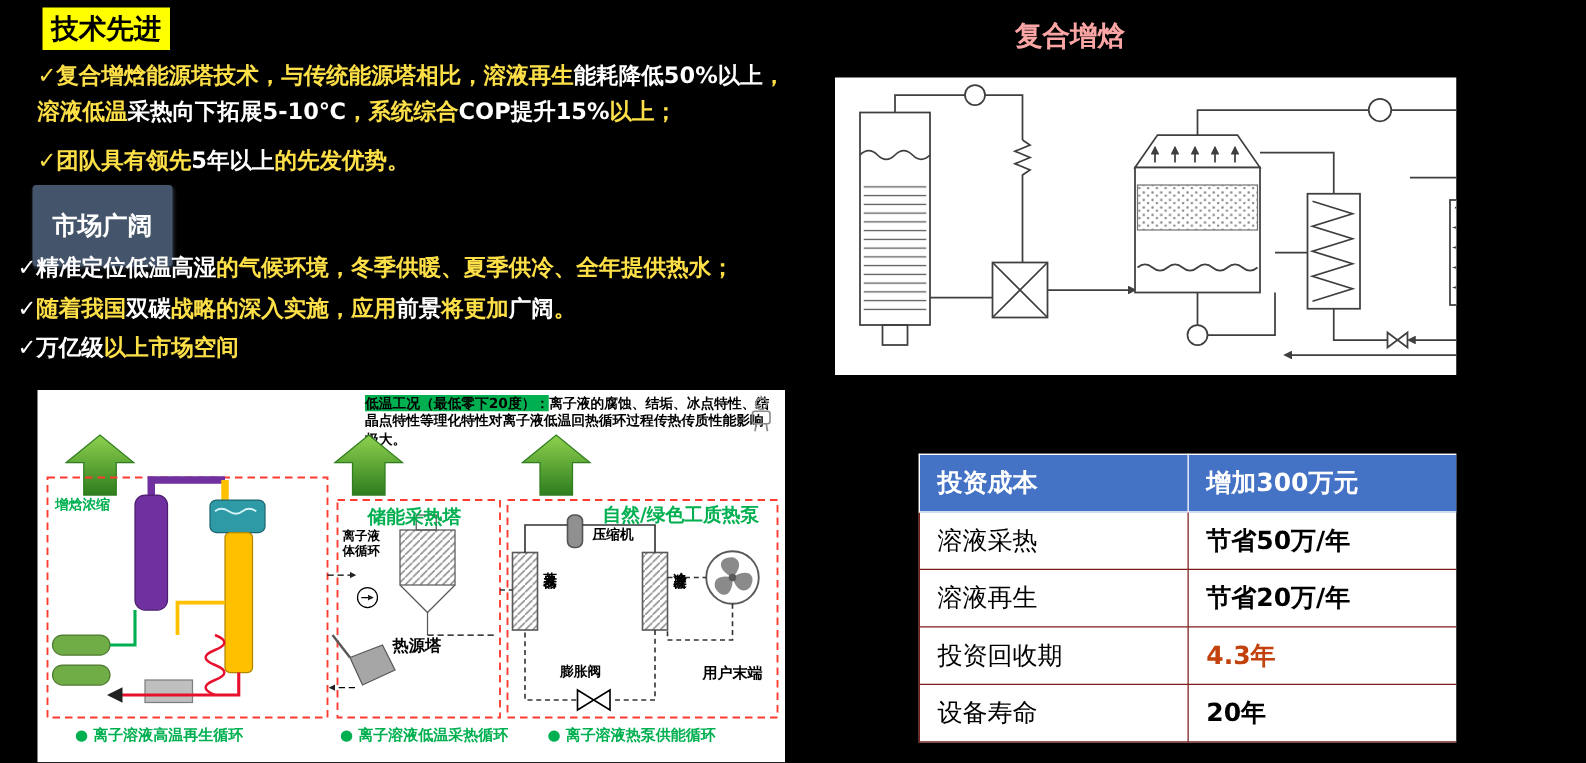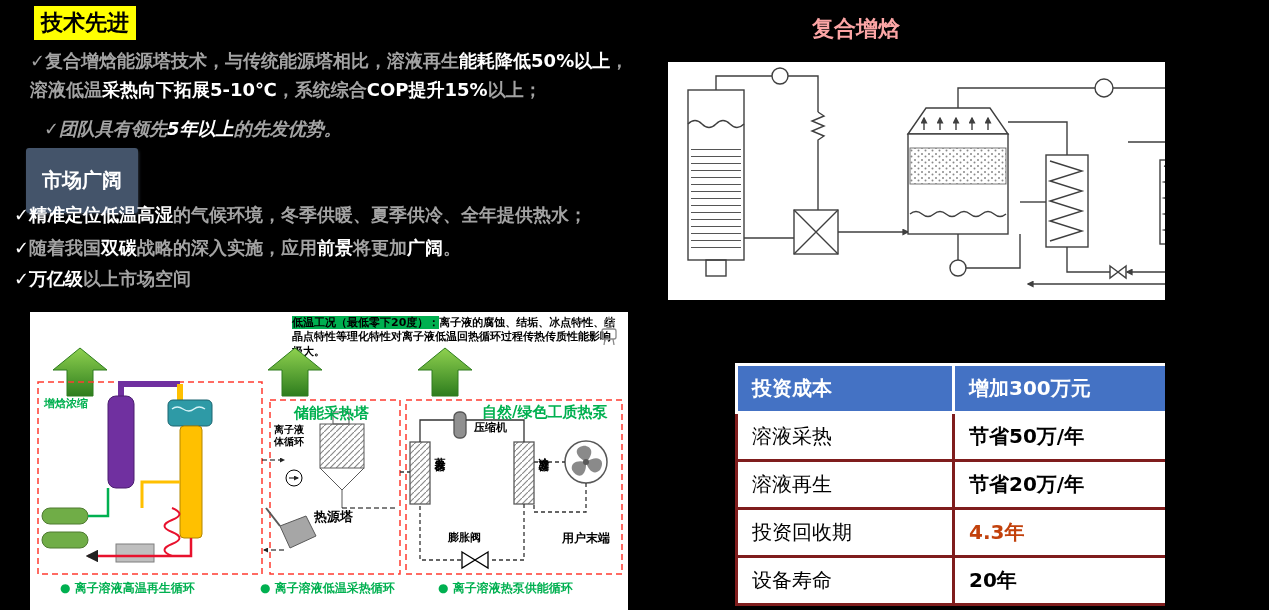--- a/index.html
+++ b/index.html
@@ -3,36 +3,36 @@
 <meta charset="utf-8">
 <style>
   html,body{margin:0;padding:0;background:#000;}
   .slide{position:relative;width:1165px;height:610px;background:#000;overflow:hidden;
          font-family:"DejaVu Sans","Liberation Sans",sans-serif;}
   .abs{position:absolute;}
   
   .tech-heading{left:34px;top:6px;background:#FFFF00;color:#000;font-size:22px;font-weight:bold;
                 padding:2px 7px;display:inline-block;}
   .bullet{margin:0;font-size:18px;font-weight:bold;line-height:29px;color:#C00000;}
-  .c-r{color:#a3a3a3;} .c-w{color:#FFFFFF;}
+  .c-r{color:#fde047;} .c-w{color:#FFFFFF;}
   .b1{left:30px;top:46px;width:614px;}
-  .b2{left:44px;top:114px;width:614px;font-style:italic;}
+  .b2{left:30px;top:114px;width:614px;}
   .market-heading{left:26px;top:148px;background:#44546A;color:#FFF;font-size:20px;font-weight:bold;
                   padding:19px 16px;border-radius:3px;box-shadow:1px 2px 3px rgba(120,140,170,.35);}
   .m1{left:14px;top:200px;width:634px;}
   .m2{left:14px;top:233px;width:634px;}
   .m3{left:14px;top:264px;width:634px;}
   
   .process-title{left:796px;top:14px;width:120px;text-align:center;color:#fca5a5;
                  font-size:22px;font-weight:bold;}
   .process-box{left:668px;top:62px;width:582px;height:238px;background:#FFF;}
   
   .invest-table{left:735px;top:363px;width:442px;border-collapse:collapse;background:#FFF;
                 font-size:20px;color:#000;}
-  .invest-table td{border:3px solid #7f1d1d;height:45px;padding:0 0 0 14px;vertical-align:middle;}
+  .invest-table td{border:1px solid #7f1d1d;height:45px;padding:0 0 0 14px;vertical-align:middle;}
   .invest-table td.val{font-weight:bold;}
   .invest-table tr.thead td{background:#4472C4;color:#FFF;font-weight:bold;border-color:#FFF;}
   .invest-table td.red-val{color:#c2410c;}
   .invest-table td.c1{width:200px;}
   
   .figure{left:30px;top:312px;width:598px;height:298px;background:#FFF;color:#000;}
   .figure .cond{position:absolute;font-size:11px;line-height:1.3;font-weight:bold;color:#000;}
   .cond-high{left:6px;top:4px;width:252px;}
   .cond-low{left:262px;top:4px;width:328px;}
   .cond .cond-title{background:#00B050;color:#000;}
@@ -44,21 +44,21 @@
   .lbl-ionloop{left:244px;top:112px;width:36px;font-size:10px;line-height:1.2;color:#000;}
   .lbl-heatsrc{left:284px;top:196px;font-size:13px;color:#000;}
   .lbl-natural{left:452px;top:91px;font-size:15px;}
   .lbl-compressor{left:444px;top:108px;font-size:11px;color:#000;}
   .vlabel{writing-mode:vertical-rl;text-orientation:upright;letter-spacing:2px;font-size:11px;color:#000;}
   .lbl-evap{left:401px;top:136px;}
   .lbl-cond{left:505px;top:136px;}
   .lbl-valve{left:418px;top:218px;font-size:11px;color:#000;}
   .lbl-user{left:532px;top:218px;font-size:12px;color:#000;}
   .legend-item{position:absolute;top:268px;font-size:12px;font-weight:bold;color:#00B050;white-space:nowrap;}
-  .lg0{left:30px;} .lg1{left:230px;} .lg2{left:408px;}
+  .lg0{left:30px;} .lg1{left:242px;} .lg2{left:408px;}
   .robot{position:absolute;right:5px;top:4px;}
 </style>
 </head>
 <body>
 
 <div class="slide">
 
   <div class="abs tech-heading">技术先进</div>
   <p class="abs bullet b1"><span class="c-r">✓复合增焓能源塔技术，与传统能源塔相比，溶液再生</span><span class="c-w">能耗降低50%以上</span><span class="c-r">，溶液低温</span><span class="c-w">采热向下拓展5-10℃</span><span class="c-r">，系统综合</span><span class="c-w">COP提升15%</span><span class="c-r">以上；</span></p>
   <p class="abs bullet b2"><span class="c-r">✓团队具有领先</span><span class="c-w">5年以上</span><span class="c-r">的先发优势。</span></p>

